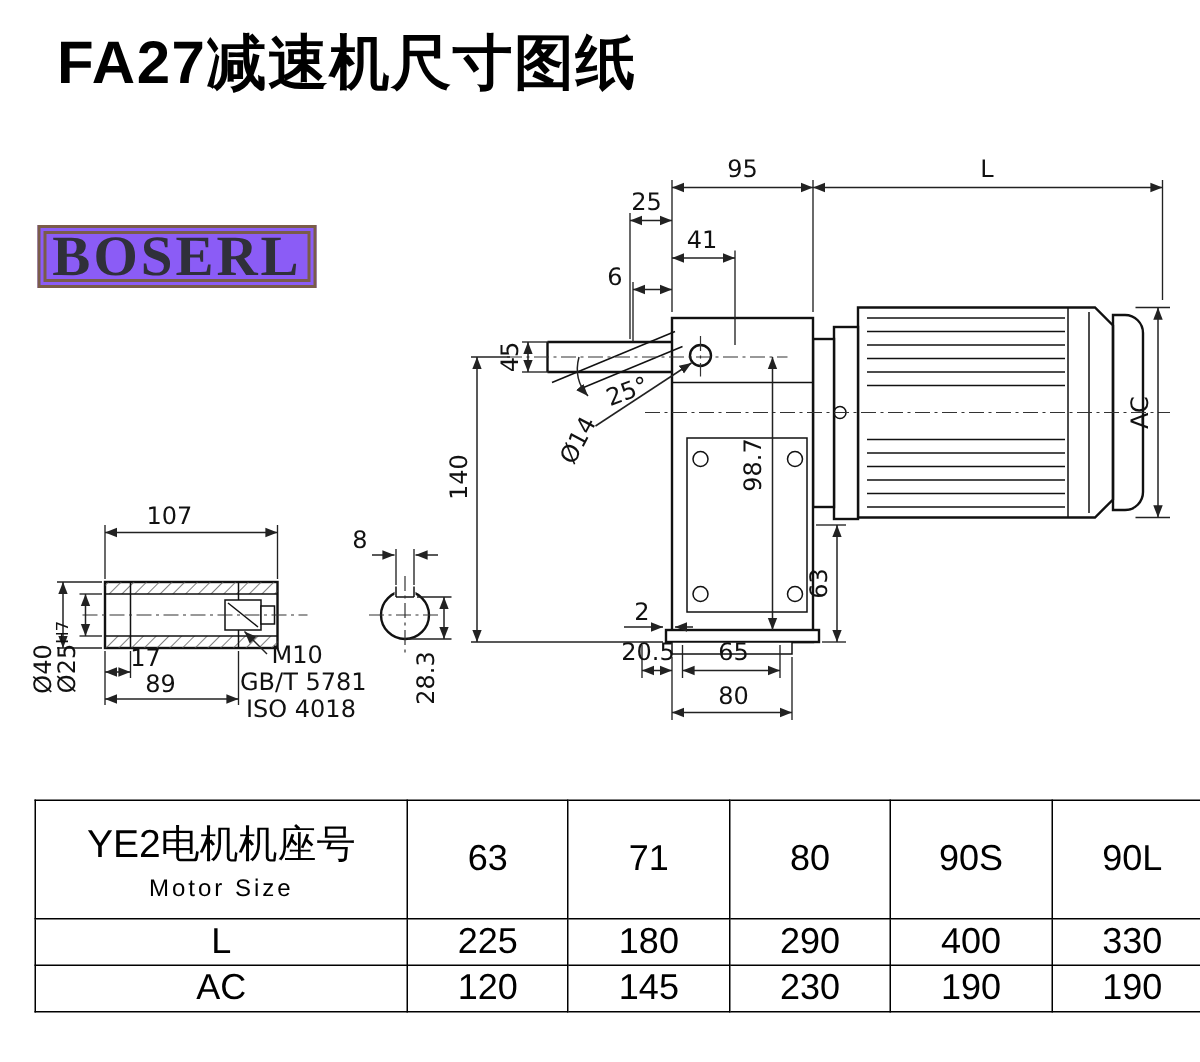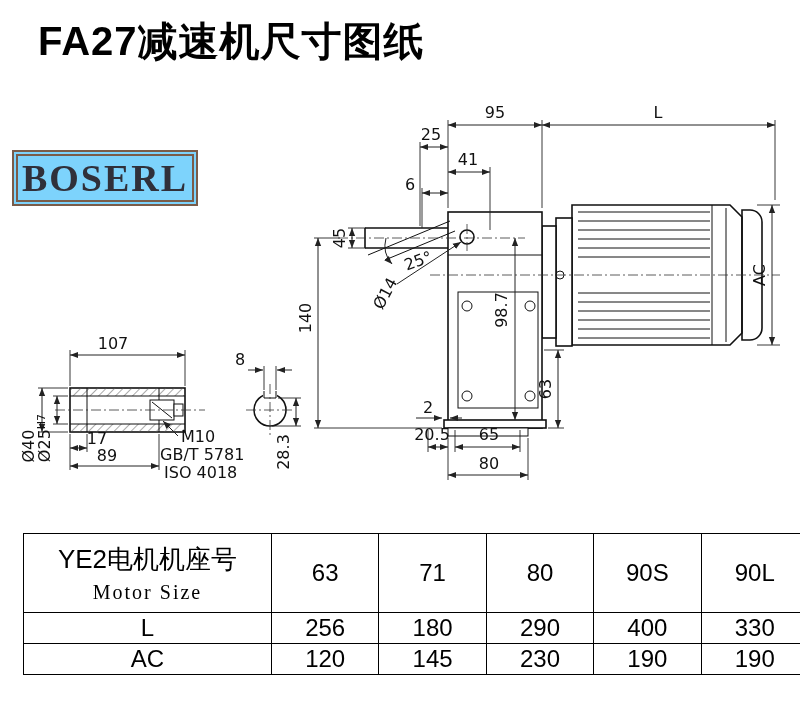--- a/index.html
+++ b/index.html
@@ -1,34 +1,34 @@
 <!DOCTYPE html>
 <html><head>
 <meta charset="utf-8">
 <style>
   *{margin:0;padding:0;box-sizing:border-box}
   html,body{width:800px;height:708px;background:#fff;font-family:"Liberation Sans",sans-serif;position:relative;overflow:hidden;color:#000}
   .title{position:absolute;left:38px;top:14px;font-size:40px;font-weight:bold;letter-spacing:1px}
-  .logo{position:absolute;left:12px;top:150px;width:186px;height:56px;border:6px double #7a5c49;display:flex;align-items:center;justify-content:center;background:#7dd3fc}
+  .logo{position:absolute;left:25px;top:150px;width:186px;height:42px;border:6px double #7a5c49;display:flex;align-items:center;justify-content:center;background:#8b5cf6}
   .logo span{font-family:"Liberation Serif",serif;font-size:38px;font-weight:bold;color:#30303a;letter-spacing:2px}
   svg{position:absolute;left:0;top:78px}
   .obj{stroke:#111;stroke-width:1.6;fill:none}
   .objf{stroke:#111;stroke-width:1.6;fill:#fff}
   .obj2{stroke:#111;stroke-width:1;fill:none}
   .obj2f{stroke:#111;stroke-width:1;fill:#fff}
   .ext{stroke:#222;stroke-width:.9;fill:none}
   .dl{stroke:#222;stroke-width:1;fill:none}
   .cl{stroke:#333;stroke-width:.8;fill:none;stroke-dasharray:10 3 2 3}
   .dim{font-family:"DejaVu Sans",sans-serif;font-size:16px;fill:#111}
   .spec{position:absolute;left:23px;top:533px;width:786px;border-collapse:collapse;table-layout:fixed;text-align:center}
   .spec td{border:1.6px solid #000;font-size:24px;padding:0;vertical-align:middle}
   .spec tr.hrow td{height:79px}
   .spec tr.drow td{height:31px}
   .hcn{font-size:26px}
-  .hen{font-family:Liberation Serif, serif;font-size:20px;letter-spacing:2px;margin-top:4px}
+  .hen{font-family:Liberation Sans, sans-serif;font-size:16px;letter-spacing:2px;margin-top:4px}
 </style>
 </head>
 <body>
 
 <div class="title">FA27减速机尺寸图纸</div>
 
 <div class="logo">
   <span>BOSERL</span>
 </div>
 
@@ -239,21 +239,21 @@
       <div class="hen">Motor Size</div>
     </td>
     <td>63</td>
     <td>71</td>
     <td>80</td>
     <td>90S</td>
     <td>90L</td>
   </tr>
   <tr class="drow">
     <td>L</td>
-    <td>256</td>
+    <td>225</td>
     <td>180</td>
     <td>290</td>
     <td>400</td>
     <td>330</td>
   </tr>
   <tr class="drow">
     <td>AC</td>
     <td>120</td>
     <td>145</td>
     <td>230</td>

